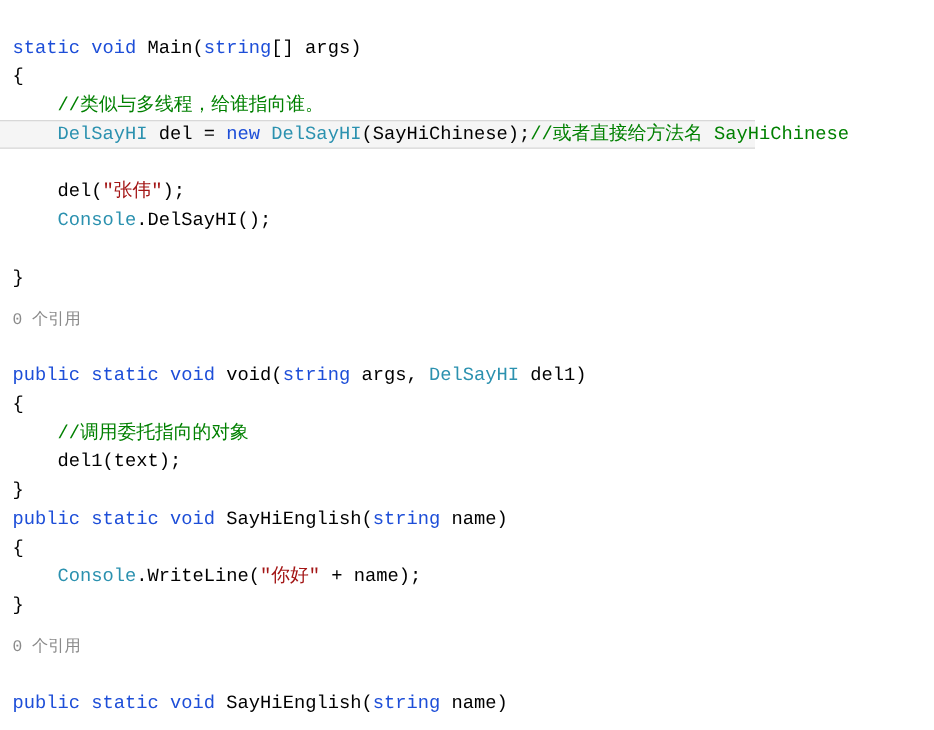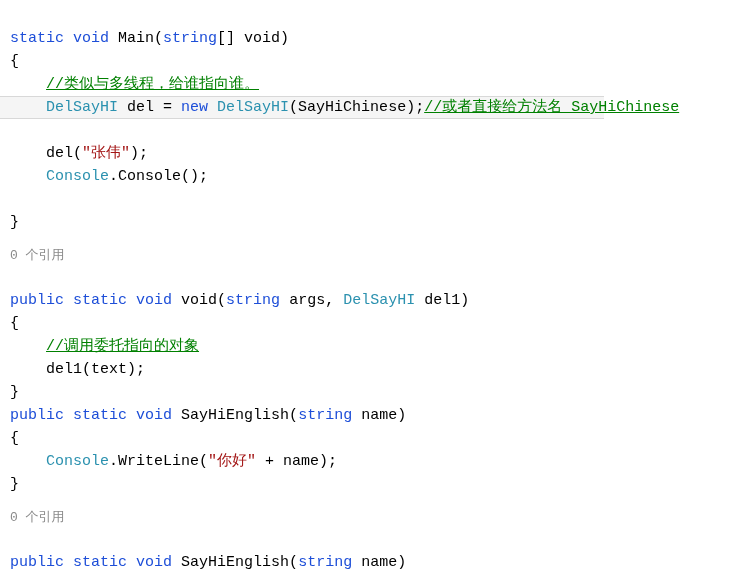--- a/index.html
+++ b/index.html
@@ -14,21 +14,21 @@
     box-sizing: border-box;
     position: relative;
   }
   .code {
     white-space: pre;
     display: block;
   }
   .kw { color: #1d4ed8; }
   .type { color: #2b91af; }
   .str { color: #a31515; }
-  .cmt { color: #008000; text-decoration: underline; }
+  .cmt { color: #008000; }
   .ref {
     color: #8a8a8a;
     font-size: 13px;
     line-height: 20px;
     display: block;
     padding-left: 0;
     margin-top: 12px;
   }
   .hl {
     background: #f5f5f5;
@@ -37,26 +37,26 @@
     margin-left: -10px;
     padding-left: 10px;
     width: 604px;
     box-sizing: border-box;
   }
 </style>
 </head>
 <body>
 
 <div class="code">
-<span><span class="kw">static</span> <span class="kw">void</span> <span>Main(</span><span class="kw">string</span><span>[] void)</span></span>
+<span><span class="kw">static</span> <span class="kw">void</span> <span>Main(</span><span class="kw">string</span><span>[] args)</span></span>
 <span>{</span>
 <span>    <span class="cmt">//类似与多线程，给谁指向谁。</span></span>
 <span class="hl">    <span class="type">DelSayHI</span> <span>del = </span><span class="kw">new</span><span> </span><span class="type">DelSayHI</span><span>(SayHiChinese);</span><span class="cmt">//或者直接给方法名 SayHiChinese</span></span>
 <span>    <span>del(</span><span class="str">"张伟"</span><span>);</span></span>
-<span>    <span class="type">Console</span><span>.Console();</span></span>
+<span>    <span class="type">Console</span><span>.DelSayHI();</span></span>
 <span> </span>
 <span>}</span>
 <span class="ref">0 个引用</span>
 <span><span class="kw">public</span> <span class="kw">static</span> <span class="kw">void</span> <span>void(</span><span class="kw">string</span><span> args, </span><span class="type">DelSayHI</span><span> del1)</span></span>
 <span>{</span>
 <span>    <span class="cmt">//调用委托指向的对象</span></span>
 <span>    <span>del1(text);</span></span>
 <span>}</span>
 <span><span class="kw">public</span> <span class="kw">static</span> <span class="kw">void</span> <span>SayHiEnglish(</span><span class="kw">string</span><span> name)</span></span>
 <span>{</span>

